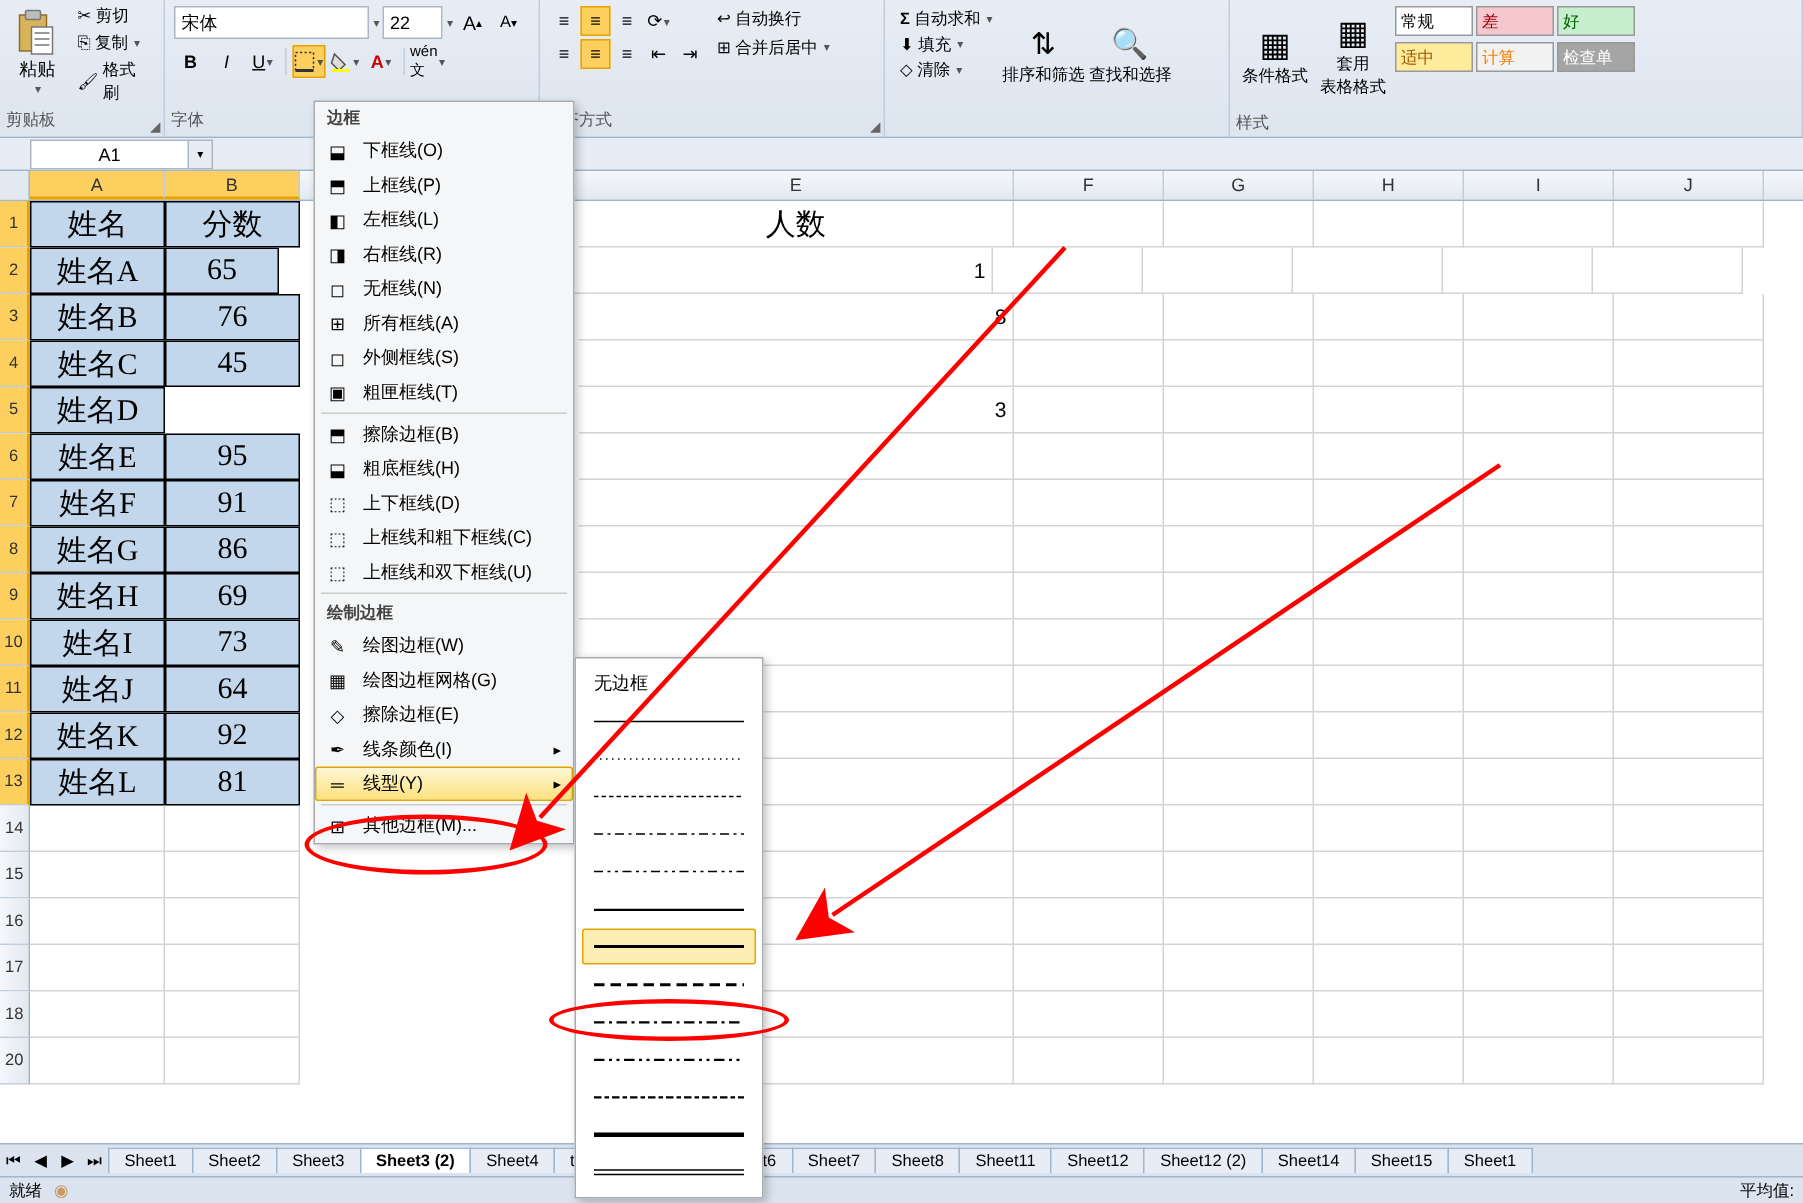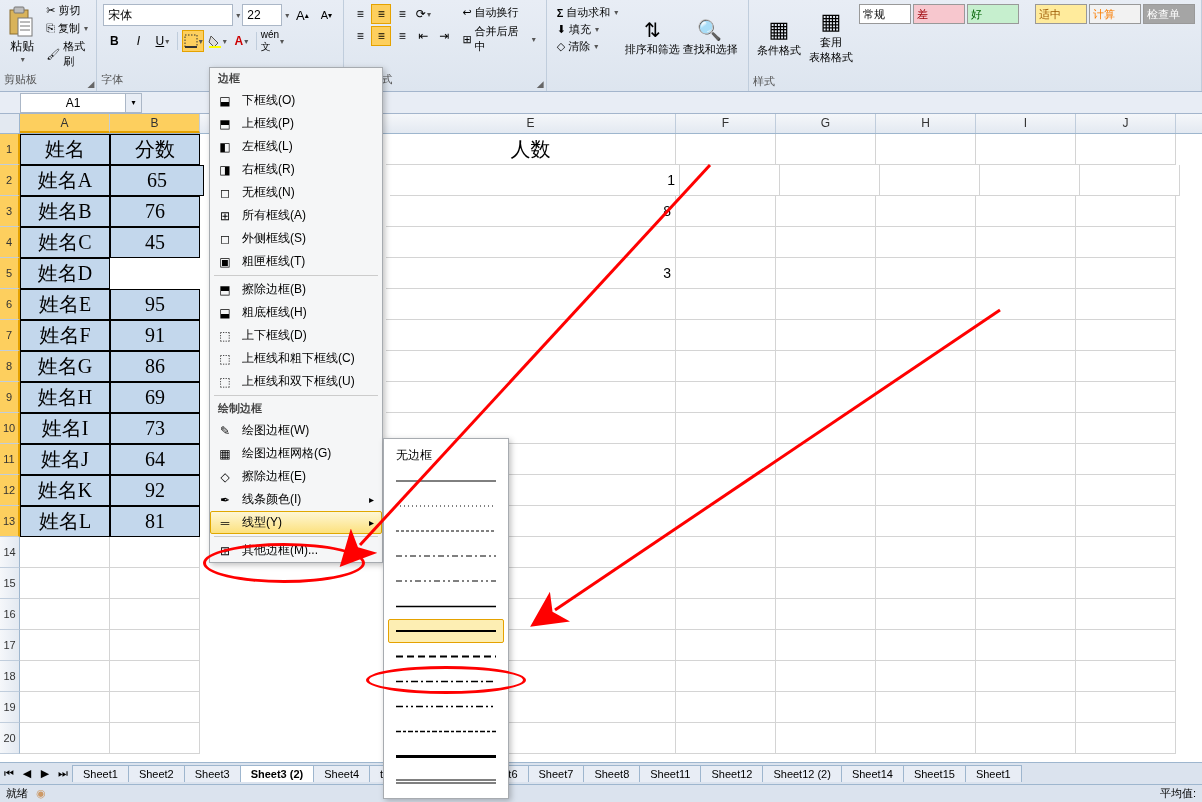--- a/index.html
+++ b/index.html
@@ -246,21 +246,21 @@
     <div class="group-body" style="gap:4px;padding:2px;">
       <div class="big-btn" style="width:48px;">
         <span style="font-size:22px;">▦</span>
         <span style="font-size:11px;">条件格式</span>
       </div>
       <div class="big-btn" style="width:48px;">
         <span style="font-size:22px;">▦</span>
         <span style="font-size:11px;white-space:pre;text-align:center;">套用
 表格格式</span>
       </div>
-      <div style="display:flex;flex-direction:row;gap:16px;align-items:center;">
+      <div style="display:flex;flex-direction:column;gap:4px;align-items:center;">
         <div style="display:flex;gap:2px;">
           <div class="style-swatch" style="background:#fff;">常规</div>
           <div class="style-swatch" style="background:#f7c7ce;color:#9c0006;">差</div>
           <div class="style-swatch" style="background:#c6efce;color:#006100;">好</div>
         </div>
         <div style="display:flex;gap:2px;">
           <div class="style-swatch" style="background:#ffeb9c;color:#9c5700;">适中</div>
           <div class="style-swatch" style="background:#f2f2f2;color:#fa7d00;">计算</div>
           <div class="style-swatch" style="background:#a5a5a5;color:#fff;">检查单</div>
         </div>
@@ -297,21 +297,21 @@
       <div class="cell hdr" style="width: 290px;">人数</div>
       <div class="cell" style="width: 100px;"></div>
       <div class="cell" style="width: 100px;"></div>
       <div class="cell" style="width: 100px;"></div>
       <div class="cell" style="width: 100px;"></div>
       <div class="cell" style="width: 100px;"></div>
     </div>
     <div class="row">
       <div class="rowhdr sel">2</div>
       <div class="cell hdr sel bordered" style="width: 90px;">姓名A</div>
-      <div class="cell hdr sel bordered" style="width: 94px;">65</div>
+      <div class="cell hdr sel bordered" style="width: 76px;">65</div>
       <div class="cell" style="width: 186px; visibility: hidden;">)</div>
       <div class="cell num" style="width: 290px;">1</div>
       <div class="cell" style="width: 100px;"></div>
       <div class="cell" style="width: 100px;"></div>
       <div class="cell" style="width: 100px;"></div>
       <div class="cell" style="width: 100px;"></div>
       <div class="cell" style="width: 100px;"></div>
     </div>
     <div class="row">
       <div class="rowhdr sel">3</div>
@@ -488,32 +488,20 @@
       <div class="cell" style="width: 186px; visibility: hidden;"></div>
       <div class="cell" style="width: 290px;"></div>
       <div class="cell" style="width: 100px;"></div>
       <div class="cell" style="width: 100px;"></div>
       <div class="cell" style="width: 100px;"></div>
       <div class="cell" style="width: 100px;"></div>
       <div class="cell" style="width: 100px;"></div>
     </div>
     <div class="row">
       <div class="rowhdr">18</div>
-      <div class="cell" style="width: 90px;"></div>
-      <div class="cell" style="width: 90px;"></div>
-      <div class="cell" style="width: 186px; visibility: hidden;"></div>
-      <div class="cell" style="width: 290px;"></div>
-      <div class="cell" style="width: 100px;"></div>
-      <div class="cell" style="width: 100px;"></div>
-      <div class="cell" style="width: 100px;"></div>
-      <div class="cell" style="width: 100px;"></div>
-      <div class="cell" style="width: 100px;"></div>
-    </div>
-    <div class="row">
-      <div class="rowhdr">19</div>
       <div class="cell" style="width: 90px;"></div>
       <div class="cell" style="width: 90px;"></div>
       <div class="cell" style="width: 186px; visibility: hidden;"></div>
       <div class="cell" style="width: 290px;"></div>
       <div class="cell" style="width: 100px;"></div>
       <div class="cell" style="width: 100px;"></div>
       <div class="cell" style="width: 100px;"></div>
       <div class="cell" style="width: 100px;"></div>
       <div class="cell" style="width: 100px;"></div>
     </div>

